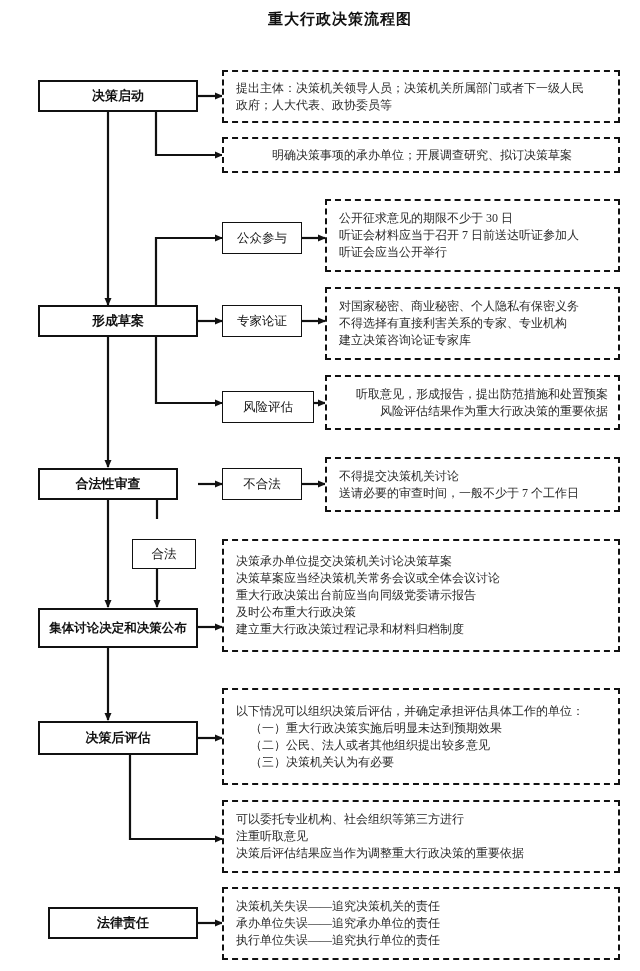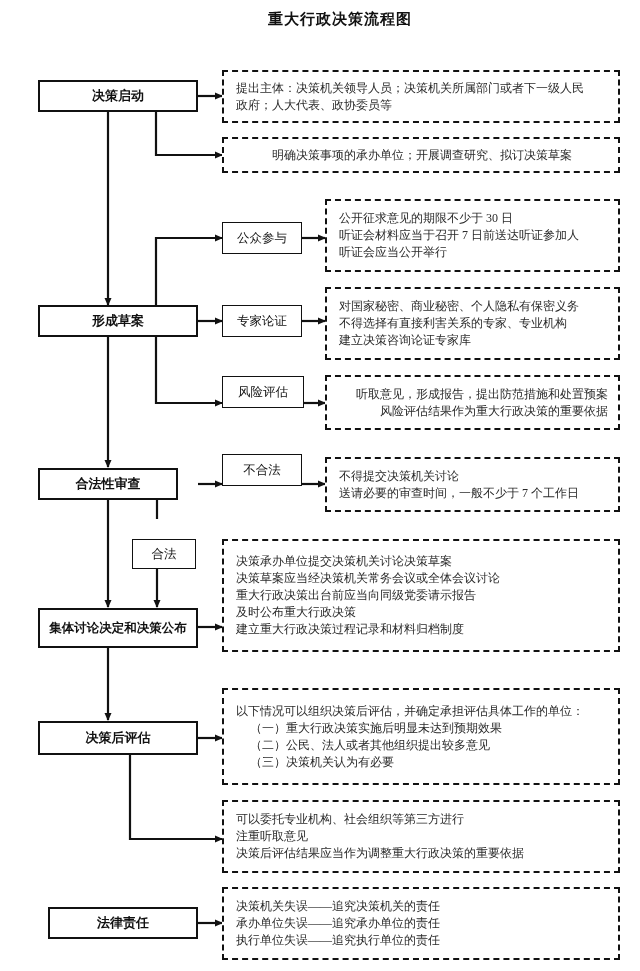--- a/index.html
+++ b/index.html
@@ -128,25 +128,25 @@
   </div>
 
   <div class="node sub" style="left:222px;top:222px;width:80px;height:32px;">
     <span>公众参与</span>
   </div>
 
   <div class="node sub" style="left:222px;top:305px;width:80px;height:32px;">
     <span>专家论证</span>
   </div>
 
-  <div class="node sub" style="left:222px;top:376px;width:82px;height:32px;">
+  <div class="node sub" style="left:222px;top:391px;width:92px;height:32px;">
     <span>风险评估</span>
   </div>
 
-  <div class="node sub" style="left:222px;top:454px;width:80px;height:32px;">
+  <div class="node sub" style="left:222px;top:468px;width:80px;height:32px;">
     <span>不合法</span>
   </div>
 
   <div class="panel" style="left:222px;top:70px;width:398px;height:53px;">
     <div class="line">提出主体：决策机关领导人员；决策机关所属部门或者下一级人民</div>
     <div class="line">政府；人大代表、政协委员等</div>
   </div>
 
   <div class="panel center" style="left:222px;top:137px;width:398px;height:36px;">
     <div class="line">明确决策事项的承办单位；开展调查研究、拟订决策草案</div>

